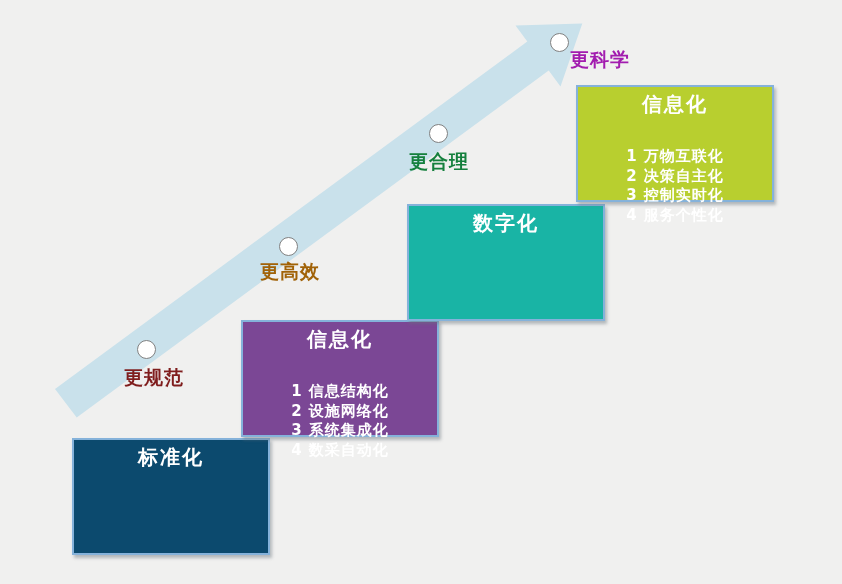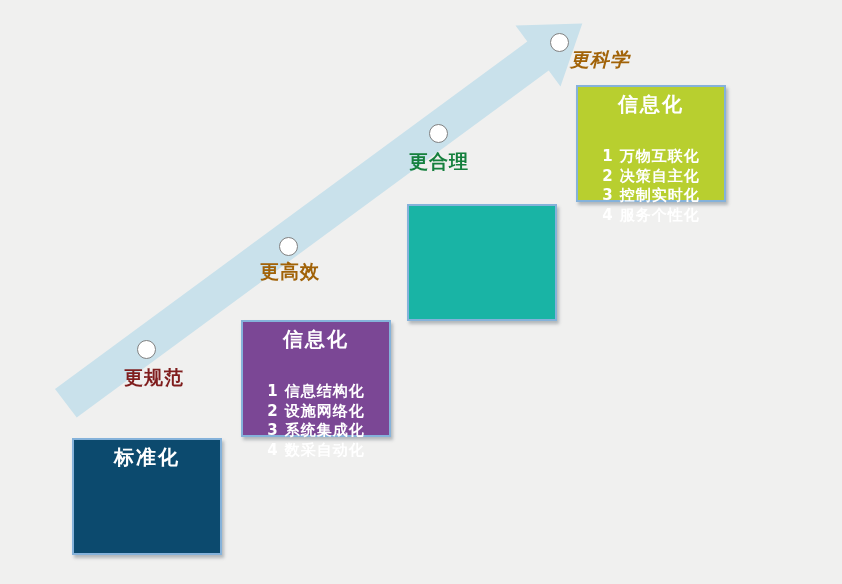--- a/index.html
+++ b/index.html
@@ -22,21 +22,21 @@
   .milestone-label{
     position:absolute;
     font-size:19px;
     font-weight:bold;
     color:#262626;
     letter-spacing:1px;
     white-space:nowrap;
   }
   .stage-box{
     position:absolute;
-    width:150px;height:117px;
+    width:198px;height:117px;
     border:2px solid #85b2da;
     box-sizing:border-box;
     box-shadow:2px 3px 3px rgba(105,115,125,0.45);
     color:#ffffff;
     text-align:center;
   }
   .stage-title{
     margin-top:5px;
     font-size:20px;
     font-weight:bold;
@@ -74,36 +74,37 @@
     <div class="milestone-label" style="left: 260px; top: 259px; color: #a16207;">更高效</div>
   </div>
 
   <div>
     <div class="milestone-dot" style="left: 428.5px; top: 123.5px; background: rgb(255, 255, 255); border-color: rgb(129, 129, 129);"></div>
     <div class="milestone-label" style="left: 409px; top: 149px; color: #15803d;">更合理</div>
   </div>
 
   <div>
     <div class="milestone-dot" style="left: 549.5px; top: 32.5px; background: rgb(255, 255, 255); border-color: rgb(129, 129, 129);"></div>
-    <div class="milestone-label" style="left: 570px; top: 47px; color: #a16207; font-style: italic;">更科学</div>
+    <div class="milestone-label" style="left: 570px; top: 47px; color: #a21caf;">更科学</div>
   </div>
 </div>
   <div id="stages">
   <div class="stage-box" style="left: 72px; top: 438px; background: #0c4a6e;">
     <div class="stage-title">标准化</div>
     <br>
   </div>
 
   <div class="stage-box" style="left: 241px; top: 320px; background: rgb(123, 71, 149);">
     <div class="stage-title">信息化</div>
     <br>
     <div class="stage-items"><div>1 信息结构化</div><div>2 设施网络化</div><div>3 系统集成化</div><div>4 数采自动化</div></div>
   </div>
 
   <div class="stage-box" style="left: 407px; top: 204px; background: rgb(25, 180, 165);">
+    <div class="stage-title">数字化</div>
     <br>
   </div>
 
   <div class="stage-box" style="left: 576px; top: 85px; background: rgb(184, 207, 47);">
     <div class="stage-title">信息化</div>
     <br>
     <div class="stage-items"><div>1 万物互联化</div><div>2 决策自主化</div><div>3 控制实时化</div><div>4 服务个性化</div></div>
   </div>
 </div>
 

